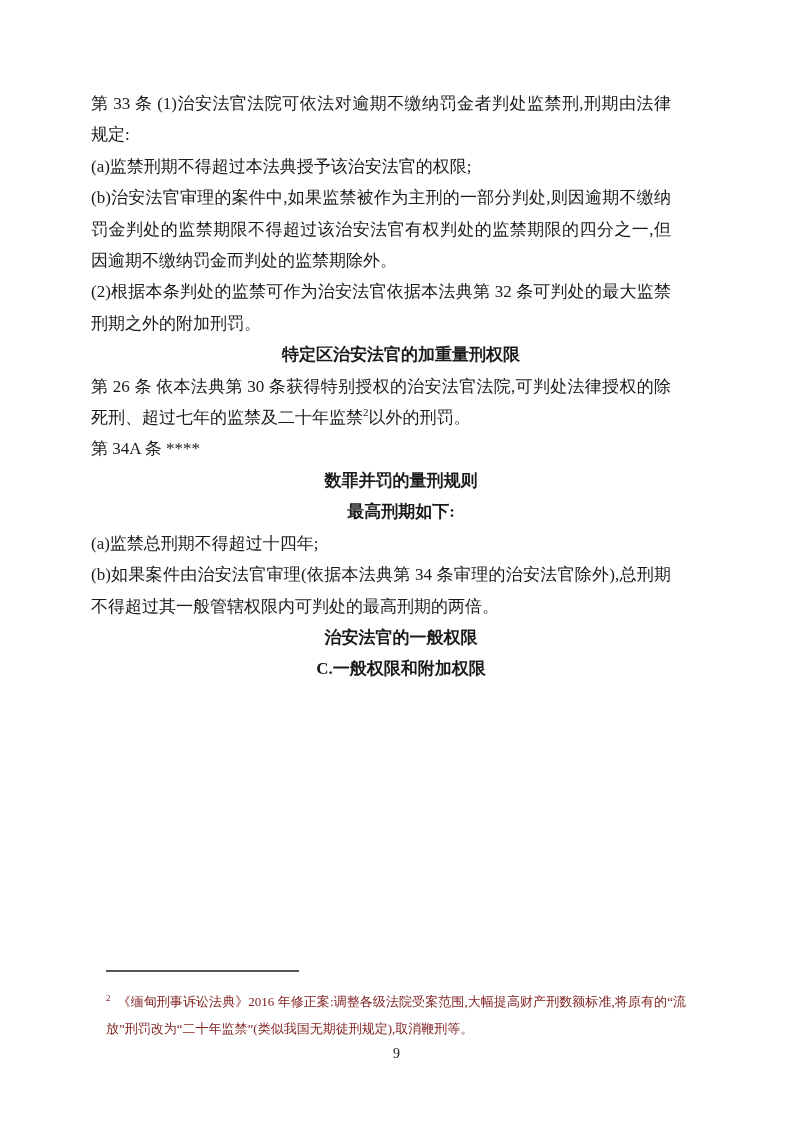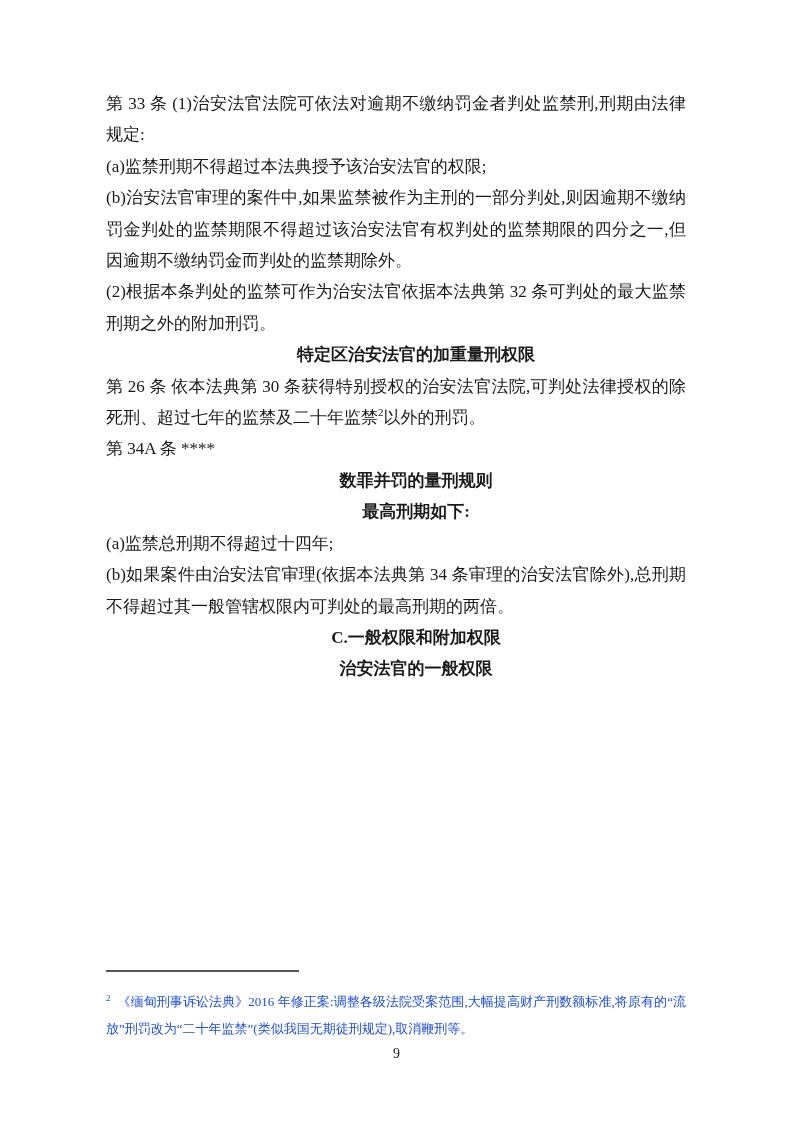--- a/index.html
+++ b/index.html
@@ -15,21 +15,21 @@
     position: relative;
     width: 793px;
     height: 1122px;
     background: var(--background, #fff);
     color: var(--text, #1a1a1a);
     font-family: "Liberation Serif", "DejaVu Serif", serif;
     overflow: hidden;
   }
   .content {
     position: absolute;
-    left: 106px;
+    left: 91px;
     top: 88px;
     width: 580px;
     font-size: 17px;
     line-height: 31.4px;
     text-align: justify;
   }
   .content p {
     margin: 0;
     padding: 0;
   }
@@ -53,21 +53,21 @@
     width: 193px;
     height: 0;
     border-top: 2px solid #555;
     margin: 0 0 16px 0;
   }
   .footnote {
     margin: 0;
     font-size: 13px;
     line-height: 27px;
     text-align: justify;
-    color: #1d4ed8;
+    color: #7f1d1d;
   }
   .fn-marker {
     font-size: 9px;
     line-height: 0;
     vertical-align: super;
     margin-right: 7px;
   }
   .page-number {
     position: absolute;
     left: 0;
@@ -87,22 +87,22 @@
     <p>(a)监禁刑期不得超过本法典授予该治安法官的权限;</p>
     <p>(b)治安法官审理的案件中,如果监禁被作为主刑的一部分判处,则因逾期不缴纳罚金判处的监禁期限不得超过该治安法官有权判处的监禁期限的四分之一,但因逾期不缴纳罚金而判处的监禁期除外。</p>
     <p>(2)根据本条判处的监禁可作为治安法官依据本法典第 32 条可判处的最大监禁刑期之外的附加刑罚。</p>
     <p class="heading">特定区治安法官的加重量刑权限</p>
     <p><span>第 26 条 依本法典第 30 条获得特别授权的治安法官法院,可判处法律授权的除死刑、超过七年的监禁及二十年监禁</span><sup class="fn-ref">2</sup><span>以外的刑罚。</span></p>
     <p>第 34A 条 ****</p>
     <p class="heading">数罪并罚的量刑规则</p>
     <p class="heading">最高刑期如下:</p>
     <p>(a)监禁总刑期不得超过十四年;</p>
     <p>(b)如果案件由治安法官审理(依据本法典第 34 条审理的治安法官除外),总刑期不得超过其一般管辖权限内可判处的最高刑期的两倍。</p>
+    <p class="heading">治安法官的一般权限</p>
     <p class="heading">C.一般权限和附加权限</p>
-    <p class="heading">治安法官的一般权限</p>
   </main>
 
   <footer class="footnote-area">
     <div class="footnote-rule"></div>
     <p class="footnote"><sup class="fn-marker">2</sup><span>《缅甸刑事诉讼法典》2016 年修正案:调整各级法院受案范围,大幅提高财产刑数额标准,将原有的“流放”刑罚改为“二十年监禁”(类似我国无期徒刑规定),取消鞭刑等。</span></p>
   </footer>
 
   <div class="page-number">9</div>
 
 </div>

